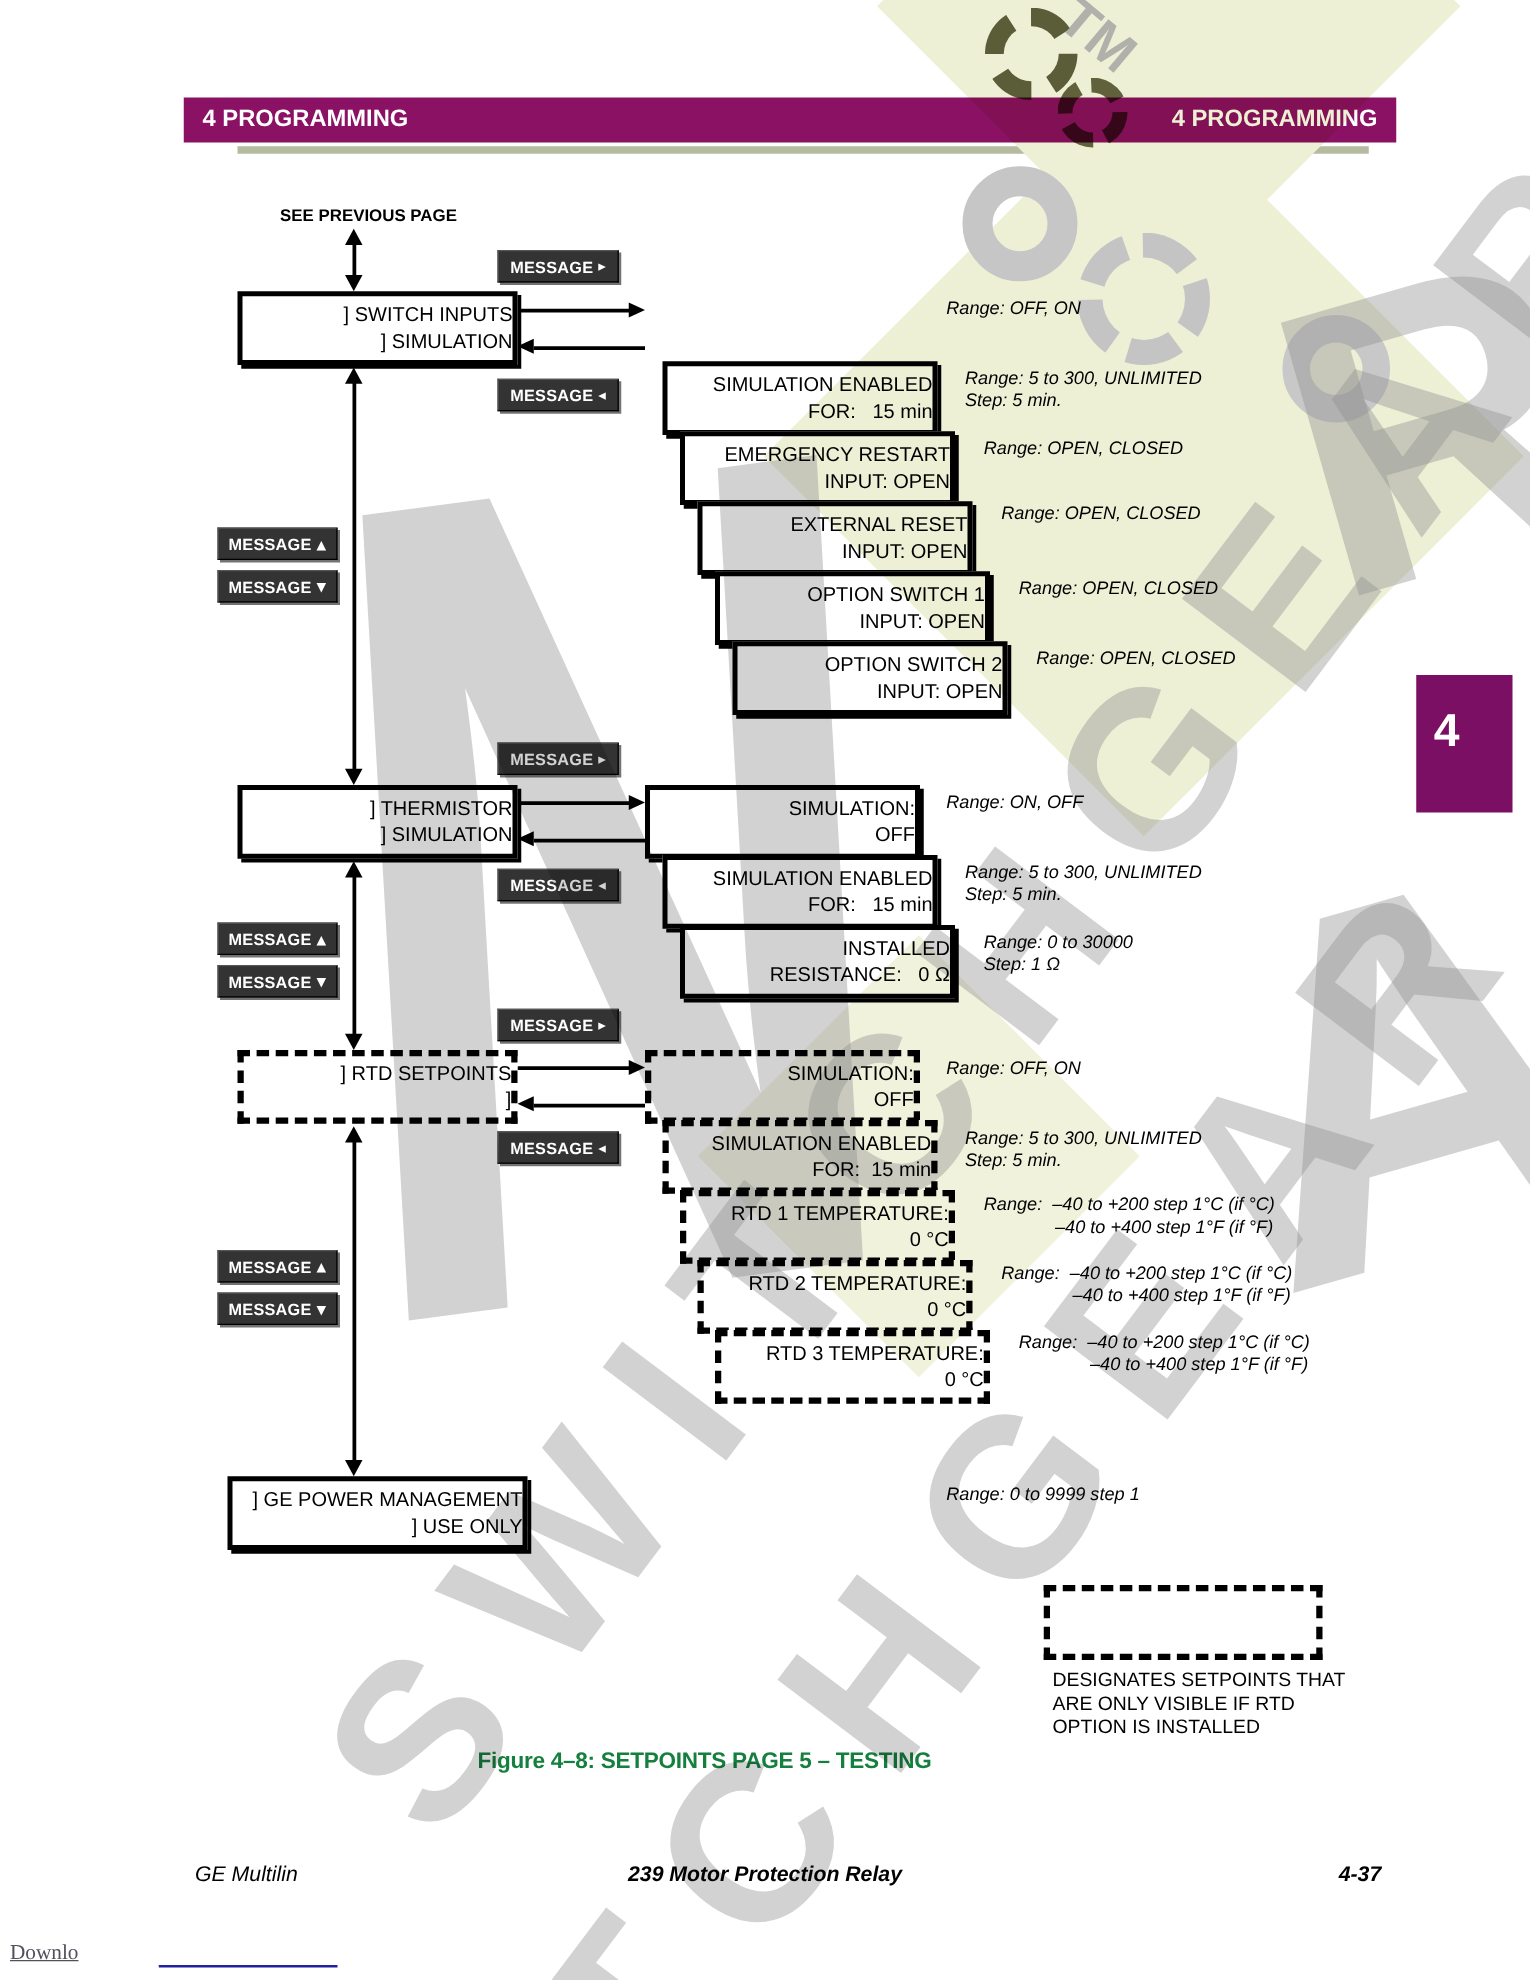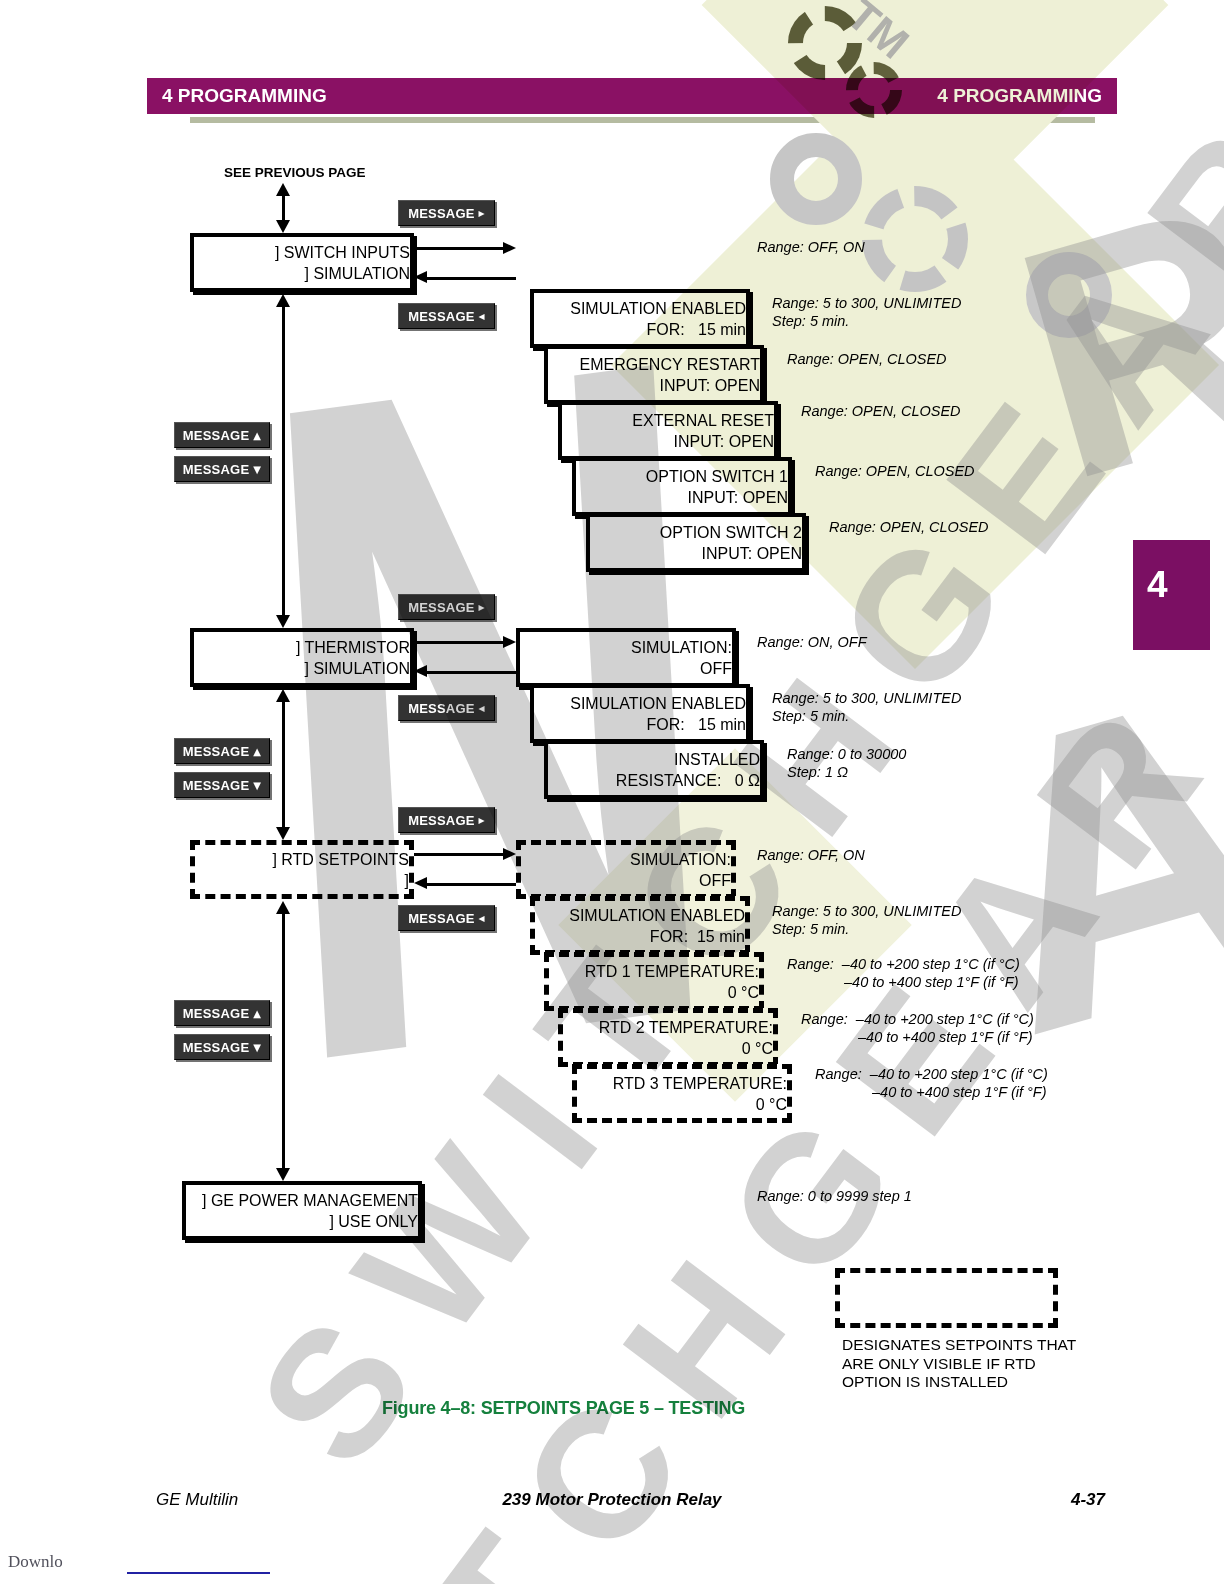--- a/index.html
+++ b/index.html
@@ -50,21 +50,21 @@
   .legendtxt{position:absolute;left:842px;top:1336px;font-size:15.5px;line-height:18.5px;}
 
   .caption{position:absolute;left:382px;top:1398px;color:#15803d;font-weight:bold;
            font-size:18px;letter-spacing:-.2px;}
 
   .foot{position:absolute;top:1490px;font-size:17px;font-style:italic;}
   .foot.c{left:0;width:1224px;text-align:center;font-weight:bold;}
   .foot.r{left:985px;width:120px;text-align:right;font-weight:bold;}
 
   .downlo{position:absolute;left:8px;top:1552px;font-family:"Liberation Serif",serif;
-          font-size:17px;color:#51515c;}
+          font-size:17px;color:#51515c;text-decoration:underline;}
   .bluelink{position:absolute;left:127px;top:1572px;width:143px;height:2px;background:#2121a3;}
 
   
   .wm{position:absolute;left:0;top:0;width:1224px;height:1584px;pointer-events:none;
       mix-blend-mode:multiply;z-index:40;overflow:hidden;}
   .wm .diamond{position:absolute;background:#eef0d6;transform:rotate(45deg);}
   .wm .ring{position:absolute;border-radius:50%;box-sizing:border-box;}
   .wm .lt{position:absolute;font-weight:bold;color:#8f8f8f;opacity:.4;line-height:1;}
   .wm .band{position:absolute;left:190px;top:117px;width:905px;height:6px;background:#5a682e;opacity:.45;}
   .wm .tm{position:absolute;left:846px;top:4px;font-weight:bold;font-size:44px;color:#a2a2a2;

